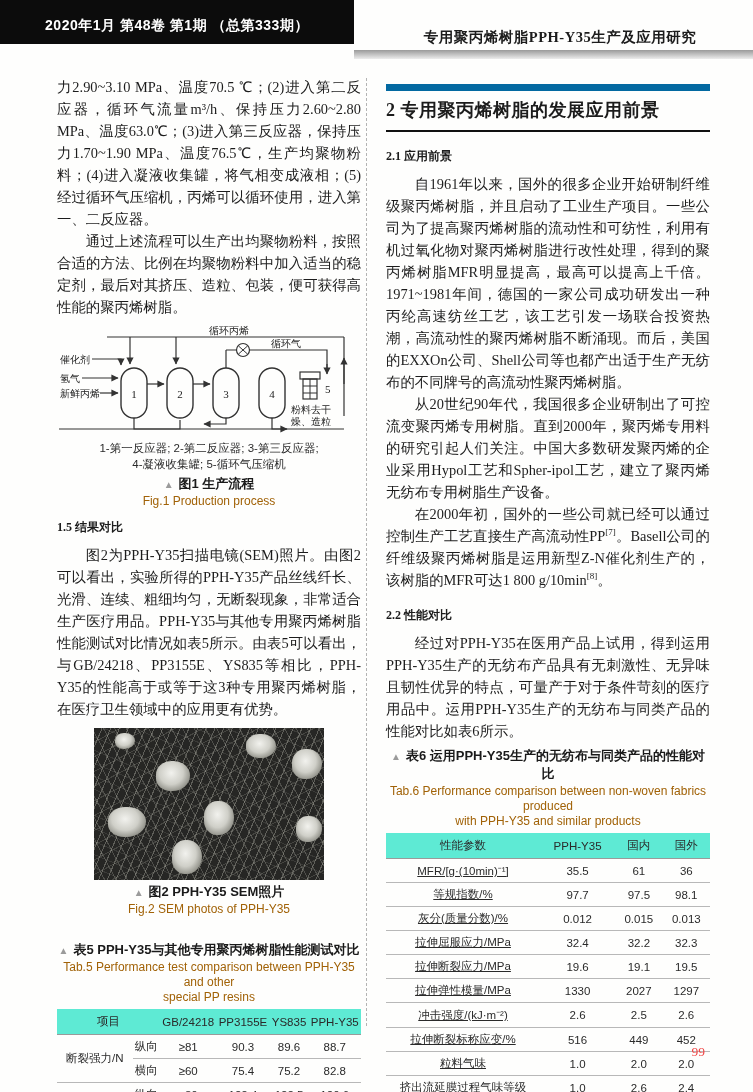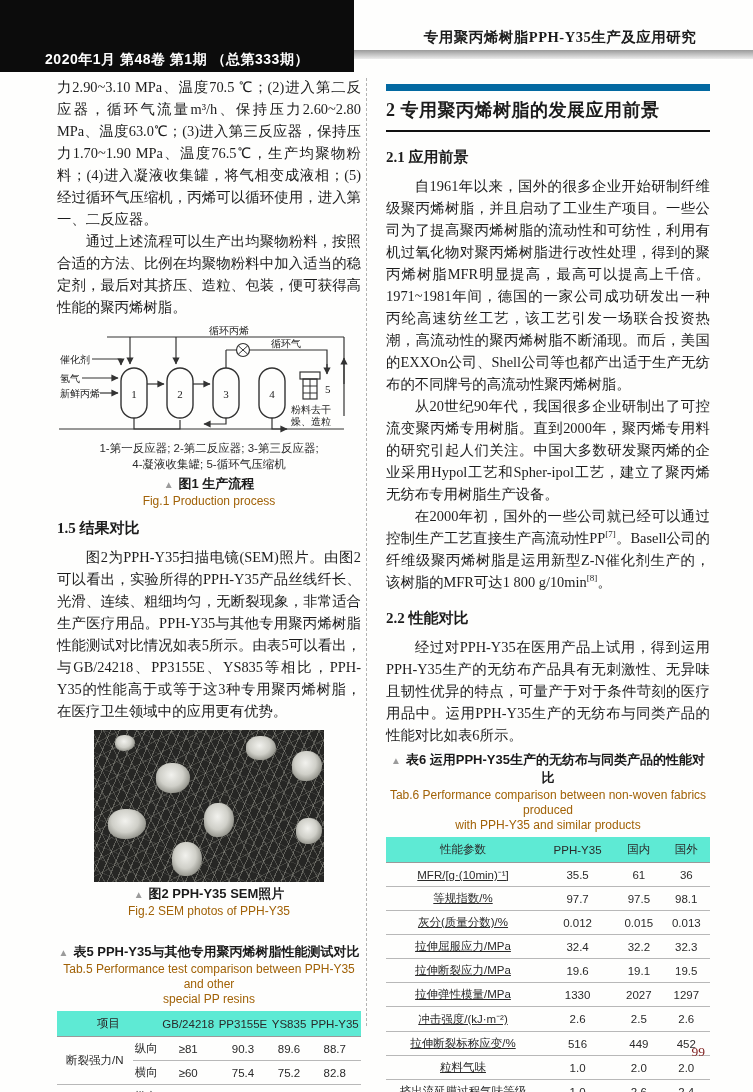--- a/index.html
+++ b/index.html
@@ -1,38 +1,38 @@
 <!DOCTYPE html>
 <html><head>
 <meta charset="utf-8">
 <style>
   html,body{margin:0;padding:0;background:#e8e8e8;}
   .page{position:relative;width:753px;height:1092px;margin:0 auto;background:#fefefd;
         font-family:"Liberation Serif",serif;color:#1c1c1c;overflow:hidden;}
 
   
-  .masthead-bar{position:absolute;left:0;top:0;width:354px;height:72px;background:#0c0c0c;
+  .masthead-bar{position:absolute;left:0;top:0;width:354px;height:44px;background:#0c0c0c;
     color:#fff;display:flex;align-items:flex-end;justify-content:center;box-sizing:border-box;
-    padding-bottom:3px;font-family:"Liberation Sans",sans-serif;font-weight:bold;font-size:14px;letter-spacing:.5px;}
+    padding-bottom:9px;font-family:"Liberation Sans",sans-serif;font-weight:bold;font-size:14px;letter-spacing:.5px;}
   .running-title{position:absolute;left:380px;top:28px;width:360px;text-align:center;
     font-weight:bold;font-size:14.5px;letter-spacing:.5px;}
   .title-rule{position:absolute;left:354px;top:50px;width:399px;height:9px;
     background:linear-gradient(to bottom,#9a9a9a,#ececec);}
 
   
   .col-divider{position:absolute;left:366px;top:78px;height:948px;border-left:1.5px dashed #b3b3b3;}
   .col{position:absolute;}
   .col-left{left:57px;top:76px;width:304px;}
   .col-right{left:386px;top:84px;width:324px;}
 
   .para{font-size:14.4px;line-height:22px;text-align:justify;margin:0;}
   .indent{text-indent:2em;}
   sup{font-size:9px;line-height:0;}
 
-  .subsec{font-size:15px;font-weight:bold;margin:10px 0 8px 0;font-family:"Liberation Serif",serif;}
+  .subsec{font-size:12px;font-weight:bold;margin:10px 0 8px 0;font-family:"Liberation Serif",serif;}
   .h2-box{border-top:7px solid #0369a1;border-bottom:2px solid #111;padding:7px 0 8px 0;
     font-size:18px;font-weight:bold;letter-spacing:.5px;}
 
   
   .fig1-wrap{margin-top:6px;}
   .fig1-wrap svg{display:block;margin:0 auto;}
   .fig1-wrap svg text{font-family:"Liberation Sans",sans-serif;font-size:10px;fill:#222;}
   .fig1-wrap svg text.vnum{font-size:11px;font-family:"Liberation Serif",serif;}
   .fig-legend{font-size:11.5px;line-height:16px;text-align:center;
     font-family:"Liberation Sans",sans-serif;color:#2a2a2a;margin-top:2px;}
@@ -54,21 +54,21 @@
     background:radial-gradient(ellipse at 45% 40%,#f2f2ee 0%,#cfcfc8 45%,#8e8e86 75%,rgba(60,60,56,0) 100%);}
 
   
   .dtable{width:100%;border-collapse:collapse;font-family:"Liberation Sans",sans-serif;
     font-size:11.5px;color:#2a2a2a;margin-top:4px;}
   .dtable th{background:#5eead4;font-weight:normal;padding:5px 2px;text-align:center;border-bottom:1.5px solid #9a9a9a;}
   .dtable td{padding:4px 2px;text-align:center;border-bottom:1px solid #b8b8b8;}
   .t5 .grp{text-align:center;}
   .t6 td:first-child{padding-left:2px;text-decoration:underline;}
 
-  .page-number{position:absolute;right:48px;bottom:32px;font-size:13.5px;color:#7f1d1d;}
+  .page-number{position:absolute;right:48px;bottom:32px;font-size:13.5px;color:#ef4444;}
 </style>
 </head>
 <body>
 
 <div class="page">
 
   <div class="masthead-bar">
     <span>2020年1月  第48卷  第1期 （总第333期）</span>
   </div>
   <div class="running-title">专用聚丙烯树脂PPH-Y35生产及应用研究</div>

